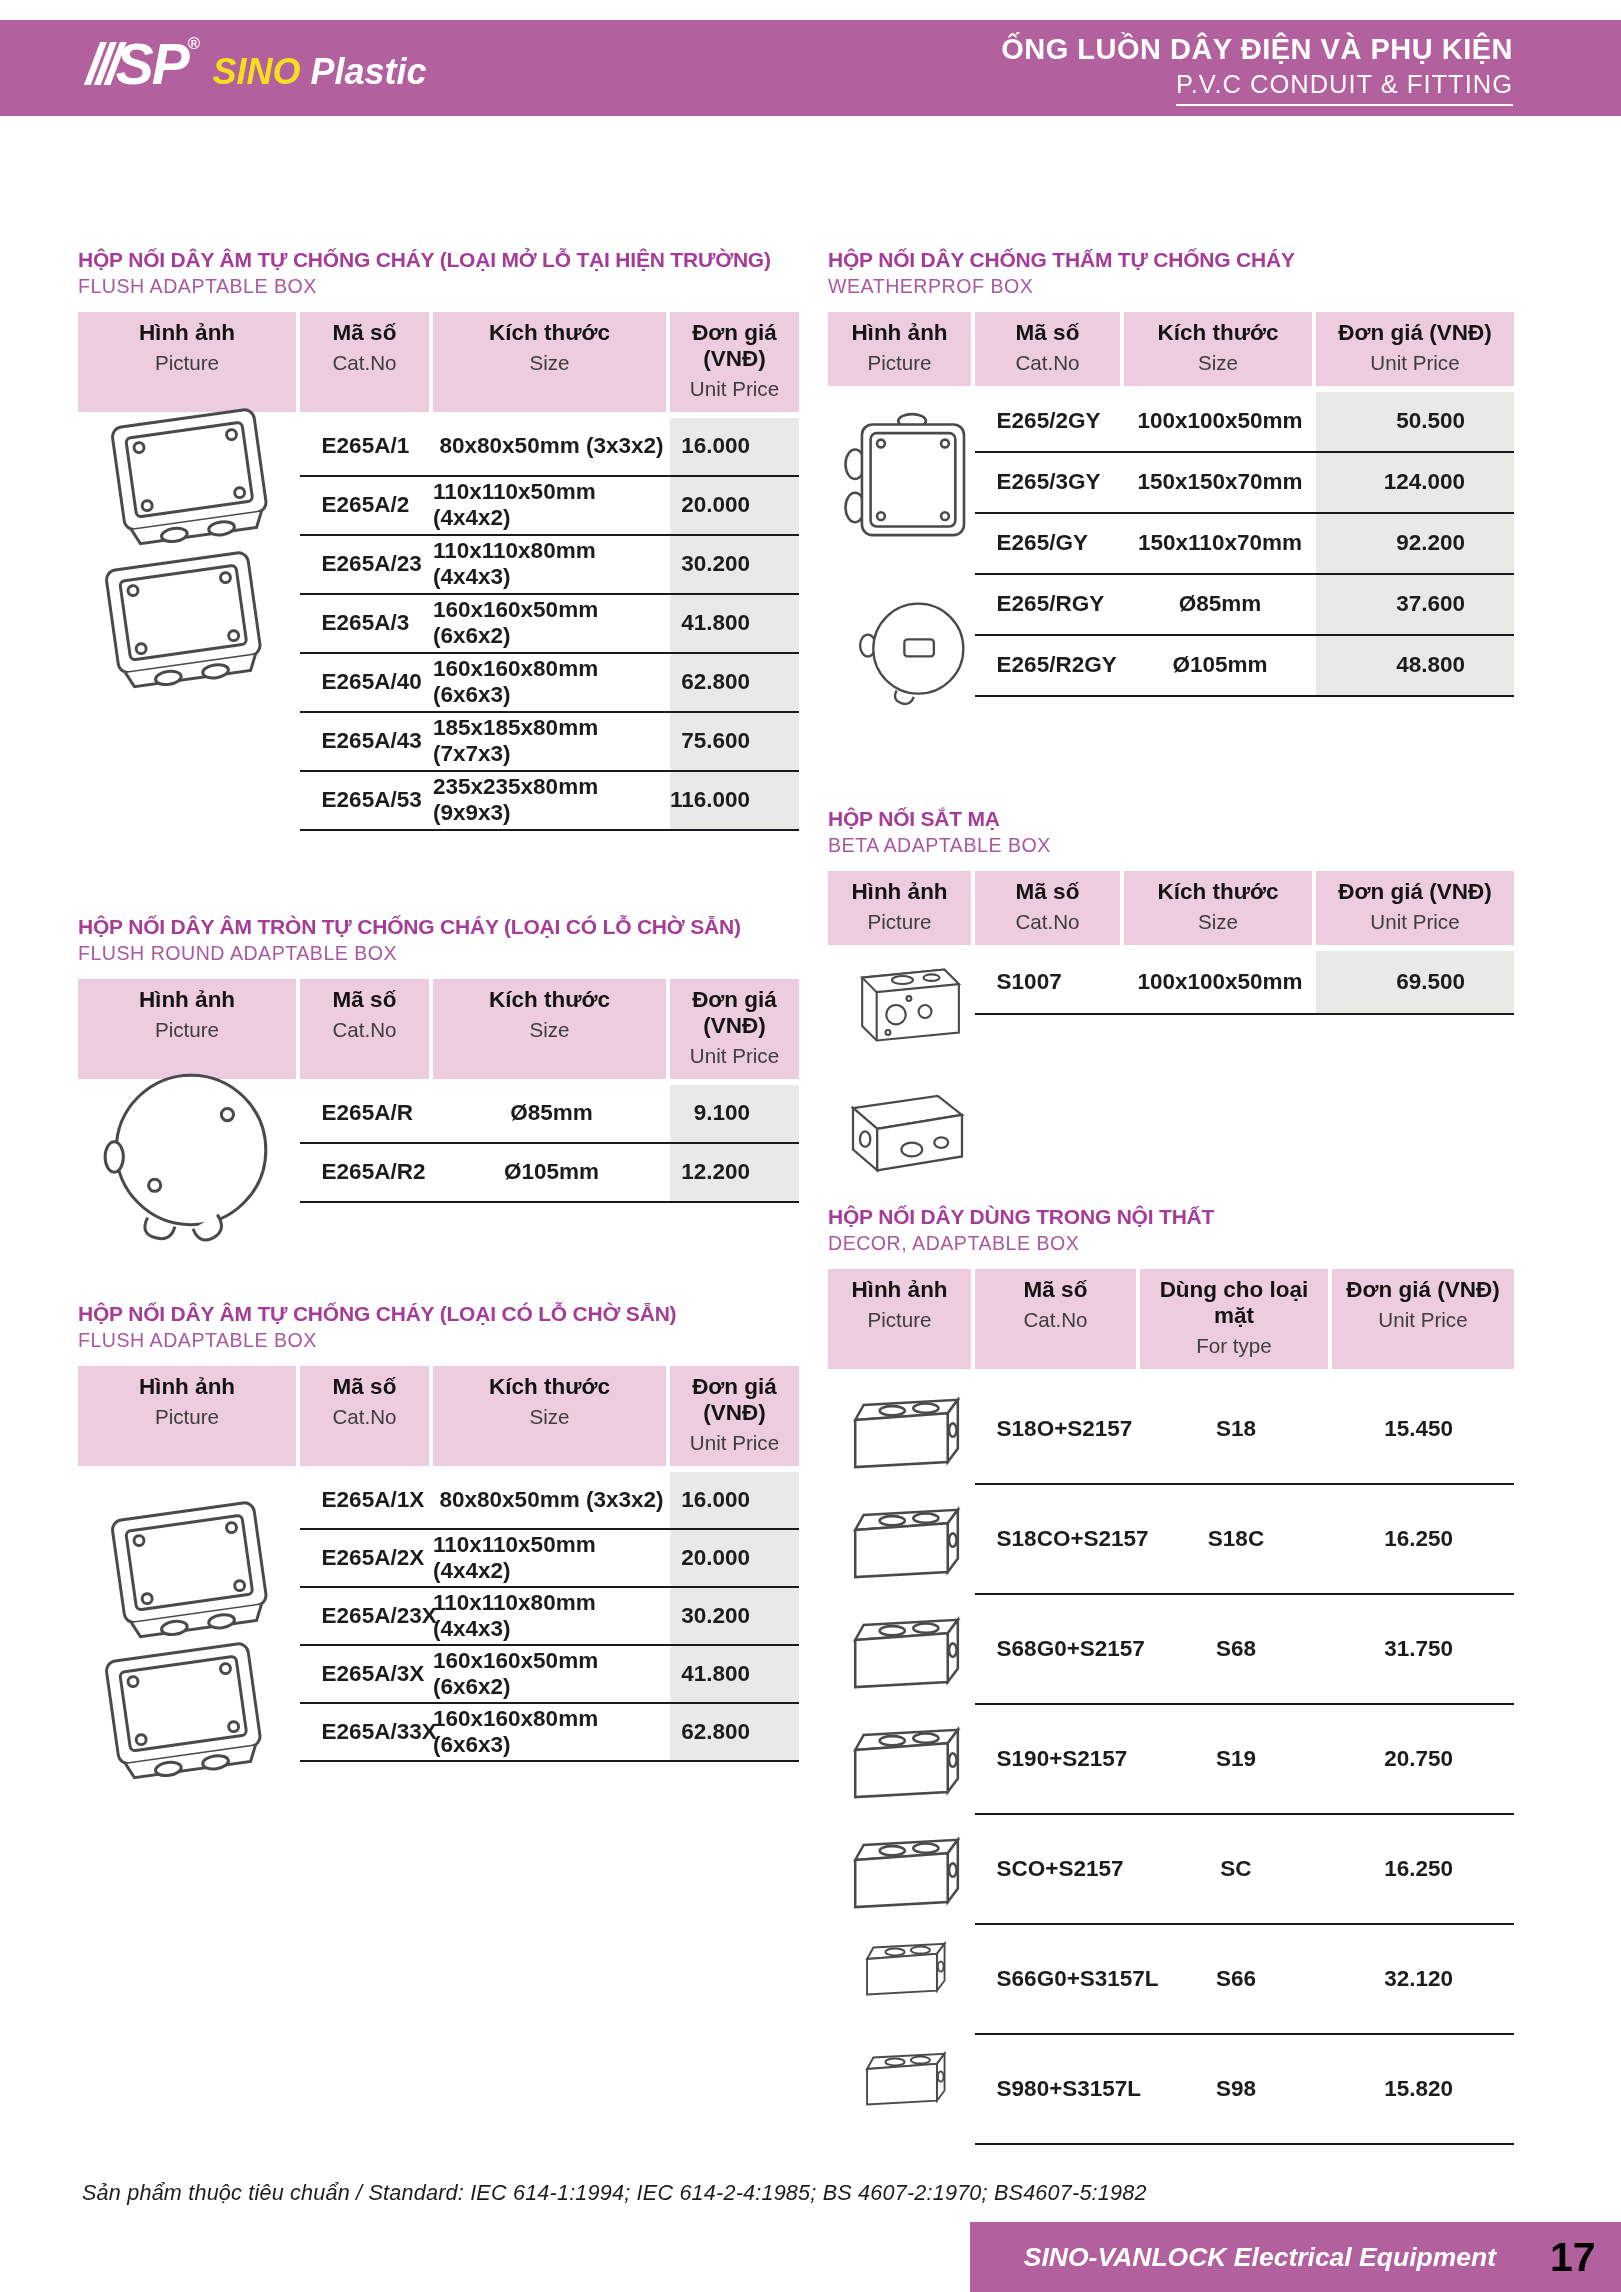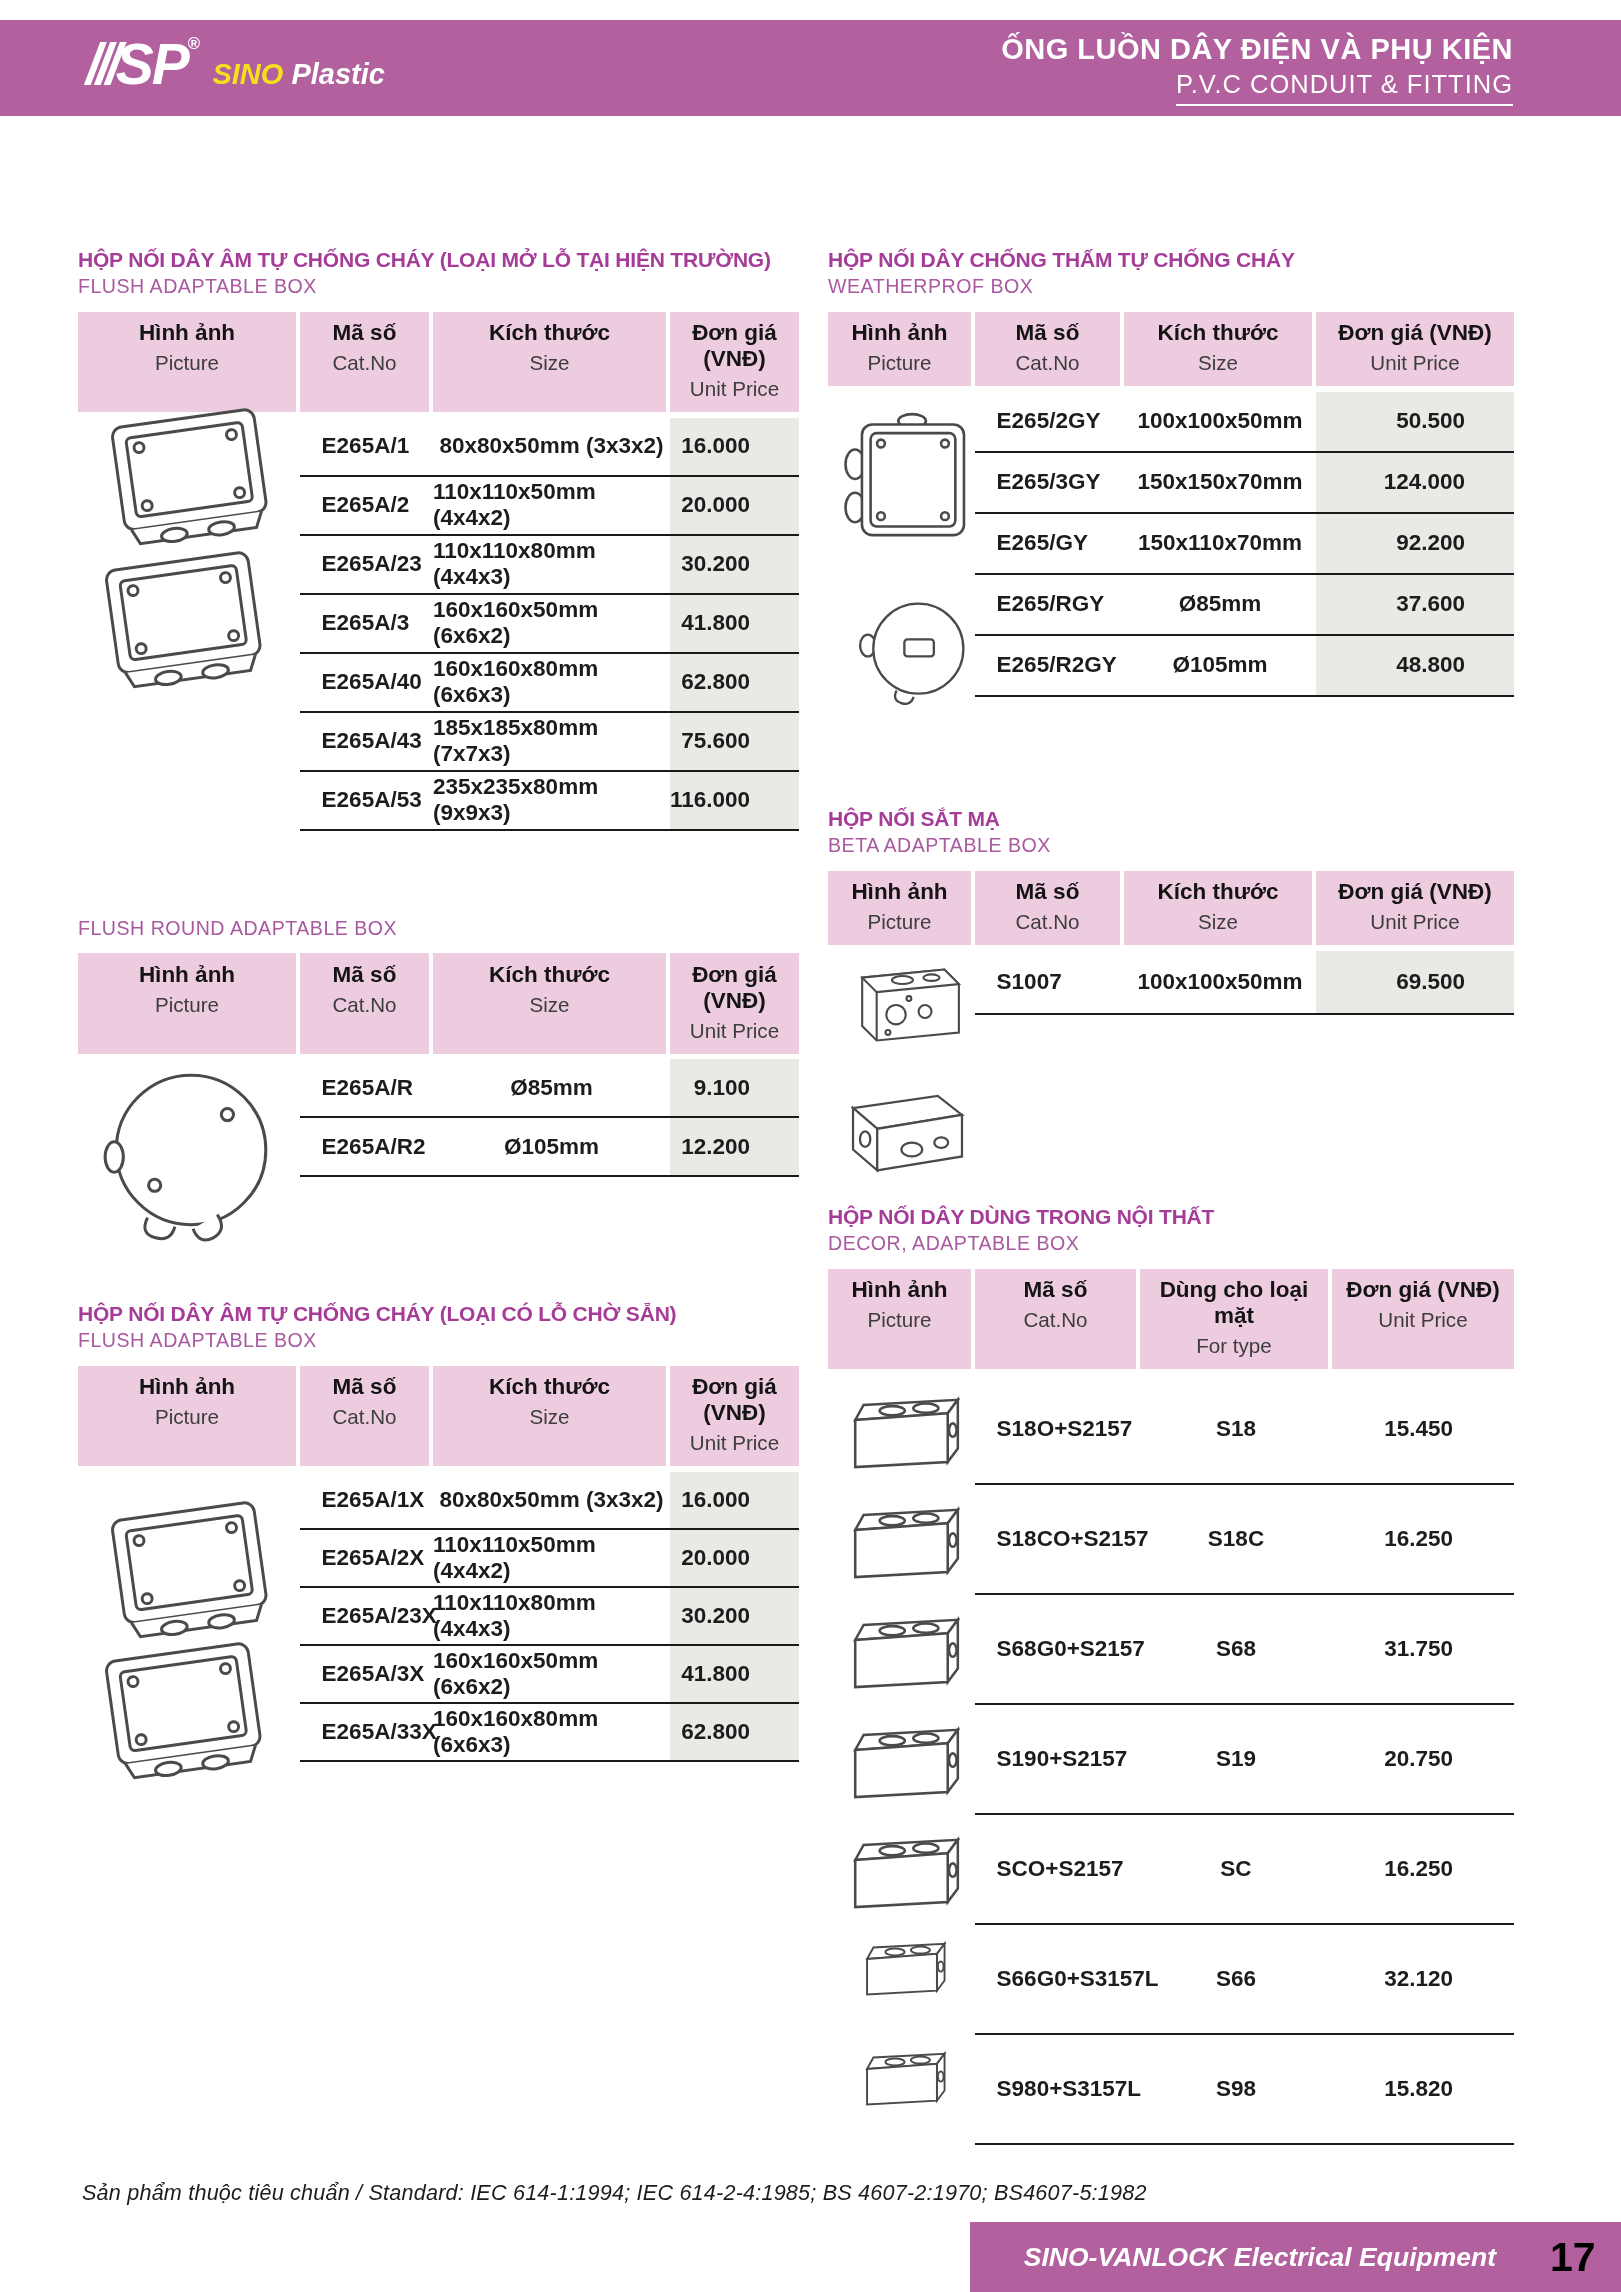--- a/index.html
+++ b/index.html
@@ -7,21 +7,21 @@
     position:relative;width:1621px;height:2293px;background:#ffffff;
     font-family:"Liberation Sans","DejaVu Sans",sans-serif;
     overflow:hidden;margin:0 auto;
   }
   
   .topbar{position:absolute;left:0;top:19.6px;width:1621px;height:96px;background:#b2609e;}
   .logo{position:absolute;left:86px;top:11.8px;color:#fff;white-space:nowrap;}
   .logo .slashes{font-size:57px;font-weight:bold;font-style:italic;letter-spacing:-5.9px;}
   .logo .sp{font-size:57px;font-weight:bold;font-style:italic;letter-spacing:-2px;}
   .logo .reg{font-size:16.7px;vertical-align:35px;font-weight:bold;}
-  .logo .sino{font-size:29px;font-weight:bold;font-style:italic;margin-left:7.8px;margin-top:48px;}
+  .logo .sino{font-size:36px;font-weight:bold;font-style:italic;margin-left:7.8px;margin-top:48px;}
   .logo .sino .y{color:#f6df1d;}
   .htitle{position:absolute;right:108px;top:13.7px;text-align:right;color:#fff;}
   .htitle .t1{font-size:29px;font-weight:bold;letter-spacing:0.5px;}
   .htitle .t2{display:inline-block;font-size:25.5px;letter-spacing:1px;margin-top:3.9px;
               border-bottom:2.9px solid #fff;padding-bottom:4.9px;}
   
   .sec{position:absolute;}
   .sec h2{margin:0;font-size:21px;line-height:25.5px;font-weight:bold;color:#a53d98;letter-spacing:-0.2px;}
   .sec h3{margin:2.9px 0 0 0;font-size:19.6px;line-height:22.5px;font-weight:500;color:#a959a0;letter-spacing:0.5px;}
   .thead{display:grid;margin-top:13.7px;}
@@ -225,20 +225,21 @@
         </svg>
     </div>
     <div class="art" style="left:5.9px;top:300px;width:201px;height:149px;">
       <svg viewBox="0 0 200 150">
           <use href="#g-flushbox"></use>
         </svg>
     </div>
   </section>
 
   <section class="sec" style="left:78px;top:914px;width:722px;">
+    <h2>HỘP NỐI DÂY ÂM TRÒN TỰ CHỐNG CHÁY (LOẠI CÓ LỖ CHỜ SẴN)</h2>
     <h3>FLUSH ROUND ADAPTABLE BOX</h3>
     <div class="thead cols-left">
       <div class="th">
           <b>Hình ảnh</b>
           <span>Picture</span>
         </div>
       <div class="th">
           <b>Mã số</b>
           <span>Cat.No</span>
         </div>

